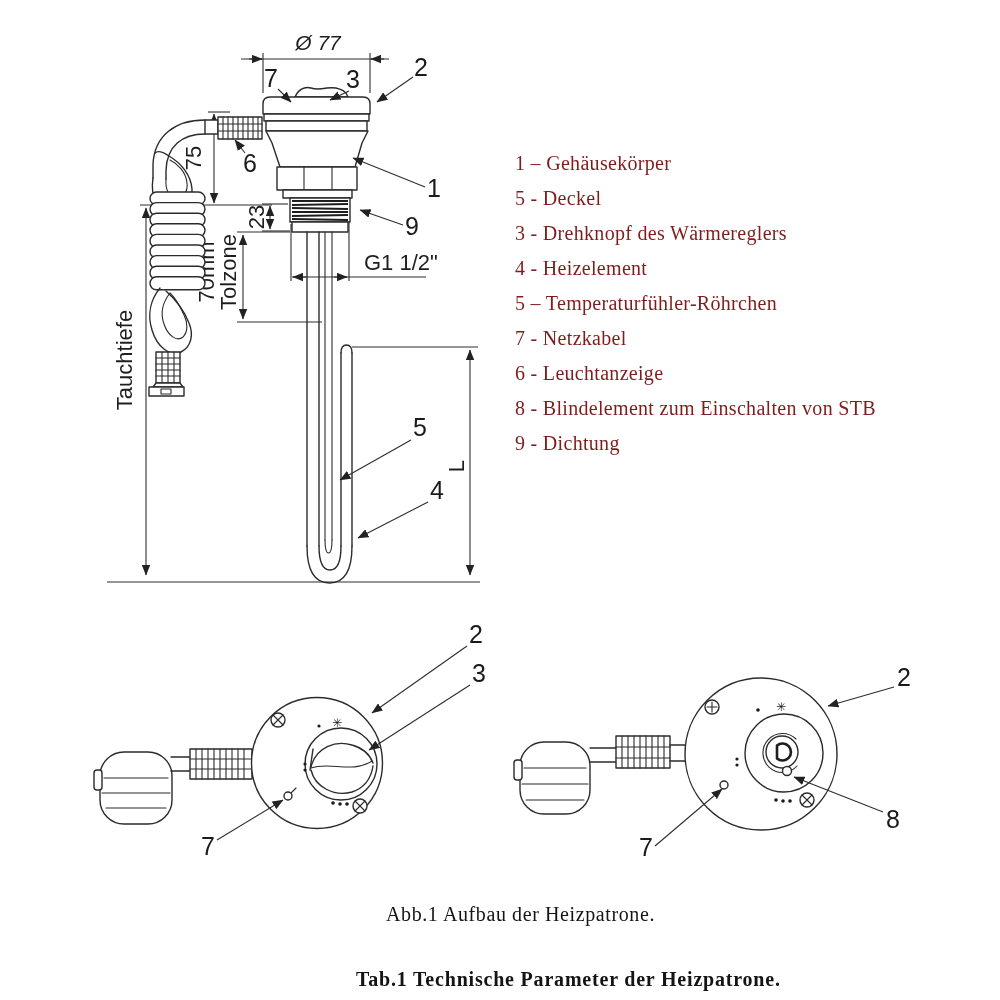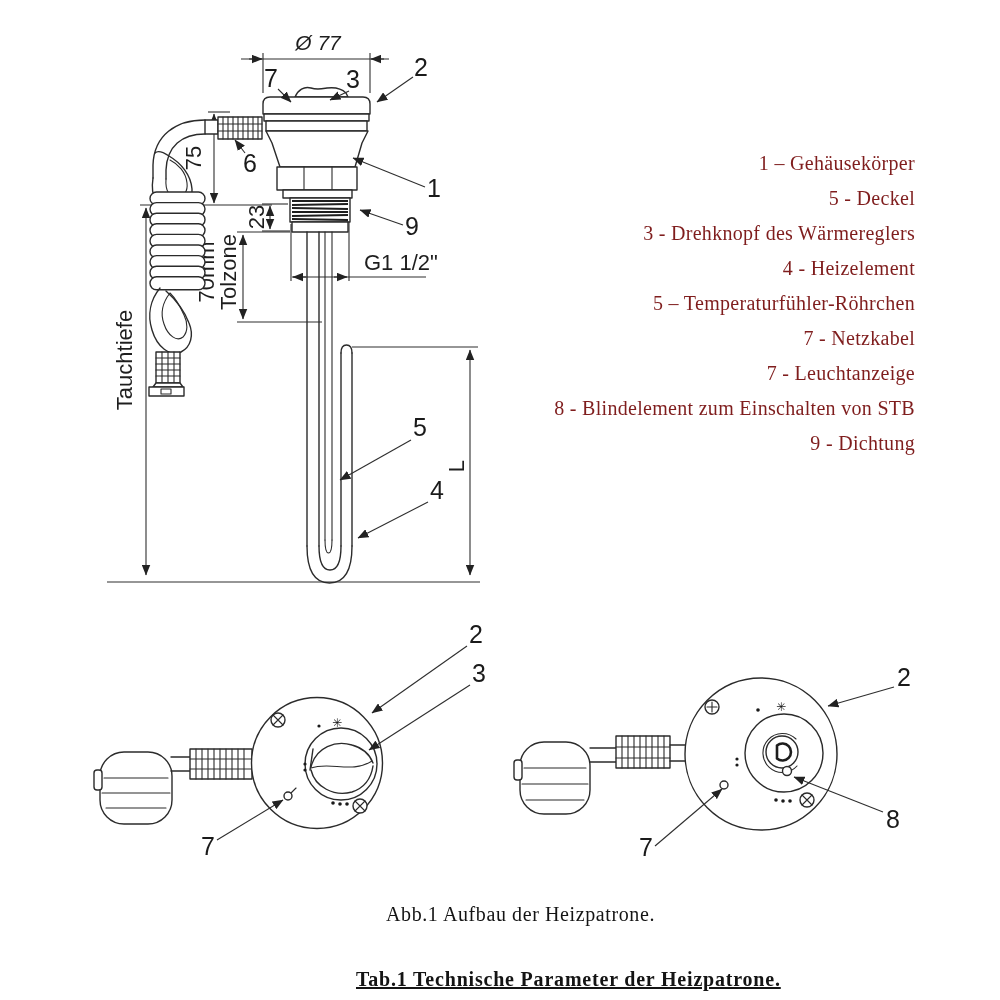--- a/index.html
+++ b/index.html
@@ -1,34 +1,34 @@
 <!DOCTYPE html>
 <html><head>
 <meta charset="utf-8">
 <style>
   html,body{margin:0;padding:0;background:#fff;}
   .page{position:relative;width:1000px;height:1000px;background:#ffffff;overflow:hidden;
-        font-family:"Liberation Sans",sans-serif;text-align:right;}
+        font-family:"Liberation Sans",sans-serif;}
   svg{position:absolute;left:0;top:0;}
   svg line, svg path, svg rect, svg circle, svg ellipse{vector-effect:none;}
   .stroke{stroke:#2b2b2b;fill:none;stroke-width:1.4;stroke-linecap:round;stroke-linejoin:round;}
   .fillw{fill:#ffffff;}
   .thin{stroke-width:1.1;}
   .dimline{stroke:#2e2e2e;fill:none;stroke-width:1.1;}
   .hatch{stroke:#1d1d1d;stroke-width:2.1;}
   .dimtext{font-family:"Liberation Sans",sans-serif;font-size:22px;fill:#1e1e1e;}
   .dimtext.it{font-style:italic;font-size:21px;}
   .callout{font-family:"Liberation Sans",sans-serif;font-size:25px;fill:#1a1a1a;}
   .tinymark{font-family:"DejaVu Sans",sans-serif;fill:#1a1a1a;}
   .legend{position:absolute;left:515px;top:146px;width:400px;
           font-family:"Liberation Serif",serif;font-size:20px;line-height:35px;
           color:#7f1d1d;letter-spacing:0.3px;}
   .caption{position:absolute;font-family:"Liberation Serif",serif;color:#141414;}
   .caption.abb{left:386px;top:871px;font-size:20px;letter-spacing:0.6px;margin-top:32px;}
-  .caption.tab{left:356px;top:968px;font-size:20px;font-weight:600;letter-spacing:0.8px;text-decoration:underline;}
+  .caption.tab{left:356px;top:968px;font-size:20px;font-weight:600;letter-spacing:0.8px;}
 </style>
 </head>
 <body>
 
 <div class="page">
 <svg width="1000" height="1000" viewBox="0 0 1000 1000">
   <defs>
     <marker id="arr" viewBox="0 0 10 8" refX="9.5" refY="4" markerWidth="11" markerHeight="9" orient="auto-start-reverse" markerUnits="userSpaceOnUse">
       <path d="M0,0 L10,4 L0,8 Z" fill="#222"></path>
     </marker>
@@ -276,20 +276,20 @@
   </g>
 </svg>
 
   <div class="legend">
     <div class="legend-item">1 – Gehäusekörper</div>
     <div class="legend-item">5 - Deckel</div>
     <div class="legend-item">3 - Drehknopf des Wärmereglers</div>
     <div class="legend-item">4 - Heizelement</div>
     <div class="legend-item">5 – Temperaturfühler-Röhrchen</div>
     <div class="legend-item">7 - Netzkabel</div>
-    <div class="legend-item">7 - Leuchtanzeige</div>
+    <div class="legend-item">6 - Leuchtanzeige</div>
     <div class="legend-item">8 - Blindelement zum Einschalten von STB</div>
     <div class="legend-item">9 - Dichtung</div>
   </div>
 
   <div class="caption abb">Abb.1 Aufbau der Heizpatrone.</div>
   <div class="caption tab">Tab.1 Technische Parameter der Heizpatrone.</div>
 </div>
 
 </body></html>

